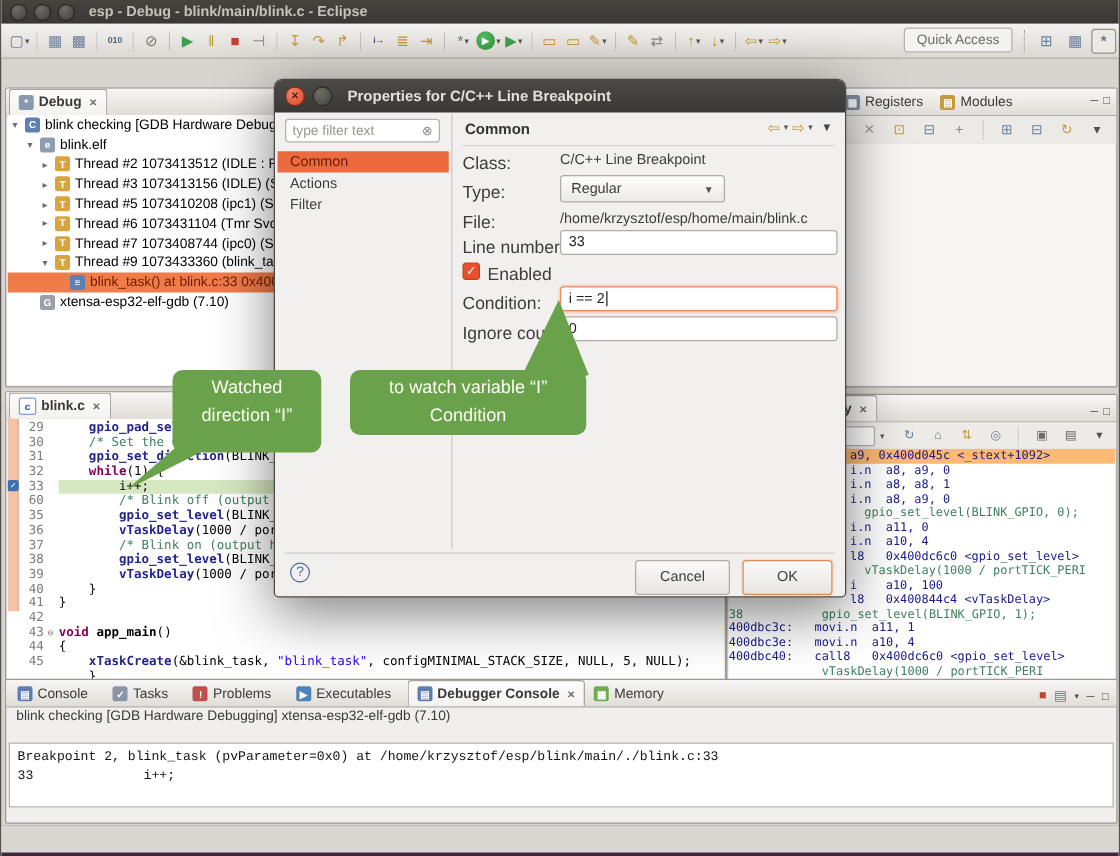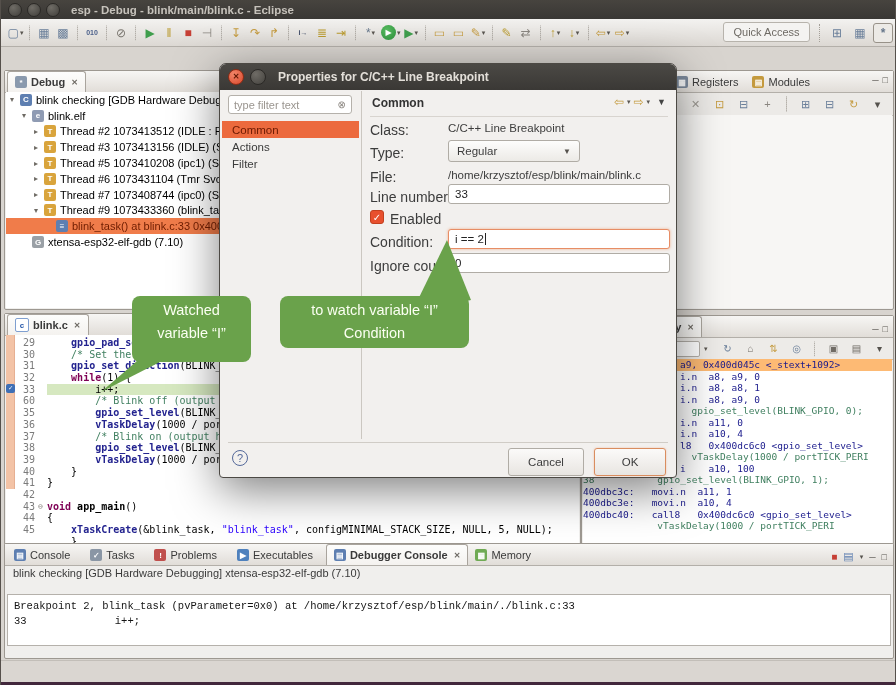--- a/index.html
+++ b/index.html
@@ -675,20 +675,21 @@
       <div class="ds-row cut">i.n  a11, 0</div>
 
       <div class="ds-row cut">i.n  a10, 4</div>
 
       <div class="ds-row cut">l8   0x400dc6c0 &lt;gpio_set_level&gt;</div>
 
       <div class="ds-row cut src">  vTaskDelay(1000 / portTICK_PERI</div>
 
       <div class="ds-row cut">i    a10, 100</div>
 
+      <div class="ds-row cut">l8   0x400844c4 &lt;vTaskDelay&gt;</div>
 
       <div class="ds-row src">38           gpio_set_level(BLINK_GPIO, 1);</div>
 
       <div class="ds-row">400dbc3c:   movi.n  a11, 1</div>
 
       <div class="ds-row">400dbc3e:   movi.n  a10, 4</div>
 
       <div class="ds-row">400dbc40:   call8   0x400dc6c0 &lt;gpio_set_level&gt;</div>
 
       <div class="ds-row src">             vTaskDelay(1000 / portTICK_PERI</div>
@@ -786,21 +787,21 @@
   <div class="frow-label" style="top:58px">Class:</div>
   <div class="frow-value" style="top:58px">C/C++ Line Breakpoint</div>
 
   <div class="frow-label" style="top:81px">Type:</div>
   <div class="ddown" style="top:76px">
     <span>Regular</span>
     <span class="dd">▼</span>
   </div>
 
   <div class="frow-label" style="top:105px">File:</div>
-  <div class="frow-value" style="top:105px">/home/krzysztof/esp/blink/main/blink.c</div>
+  <div class="frow-value" style="top:105px">/home/krzysztof/esp/home/main/blink.c</div>
 
   <div class="frow-label" style="top:125px">Line number:</div>
   <div class="dinput" style="top:120px">33</div>
 
   <div class="cbox" style="top:146px">✓</div>
   <div class="frow-label" style="top:147px;left:170px">Enabled</div>
 
   <div class="frow-label" style="top:170px">Condition:</div>
   <div class="dinput focus" style="top:165px">
     <span>i == 2</span>
@@ -813,20 +814,20 @@
   <div class="dlg-foot-sep"></div>
   <div class="help-btn">?</div>
   <button class="dbtn" style="left:288px;width:76px">Cancel</button>
   <button class="dbtn ok" style="left:374px;width:72px">OK</button>
 </div>
 
 <svg class="overlay-svg" width="896" height="685" viewBox="0 0 896 685">
   <polygon points="158,342 214,334 100,392" fill="#6aa24b"></polygon>
   <polygon points="410,314 470,300 446,240" fill="#6aa24b"></polygon>
 </svg>
-<div class="callout" style="left:131px;top:296px;width:119px;height:66px">
+<div class="callout" style="left:137px;top:296px;width:119px;height:66px">
   <div>Watched</div>
-  <div>variable “I”</div>
+  <div>direction “I”</div>
 </div>
 <div class="callout" style="left:279px;top:296px;width:189px;height:52px">
   <div>to watch variable “I”</div>
   <div>Condition</div>
 </div>
 
 </body></html>

